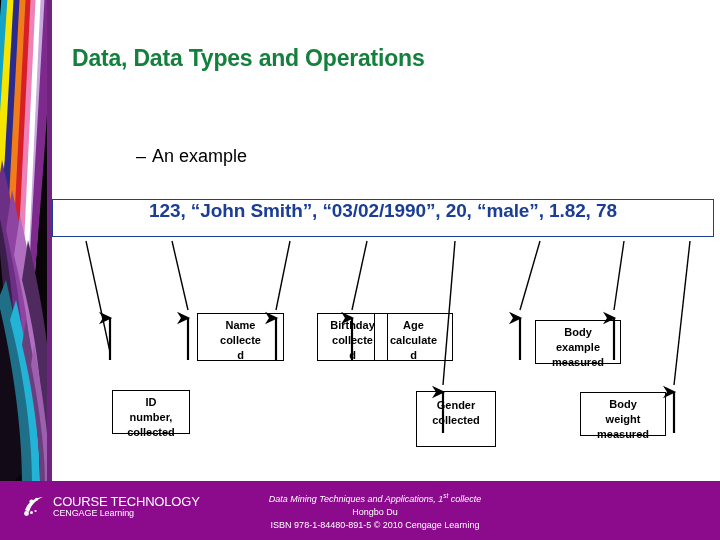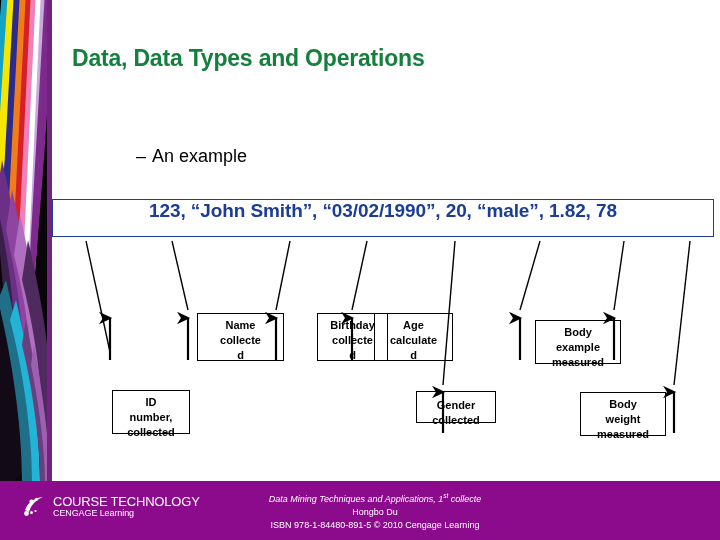--- a/index.html
+++ b/index.html
@@ -252,21 +252,21 @@
     <span>example</span>
     <span>measured</span>
   </div>
 
   <div class="callout" style="left:112px; top:390px; width:78px; height:44px;">
     <span>ID</span>
     <span>number,</span>
     <span>collected</span>
   </div>
 
-  <div class="callout" style="left:416px; top:391px; width:80px; height:32px; padding-top:6px;">
+  <div class="callout" style="left:416px; top:391px; width:80px; height:56px; padding-top:6px;">
     <span>Gender</span>
     <span>collected</span>
   </div>
 
   <div class="callout" style="left:580px; top:392px; width:86px; height:44px;">
     <span>Body</span>
     <span>weight</span>
     <span>measured</span>
   </div>
 

